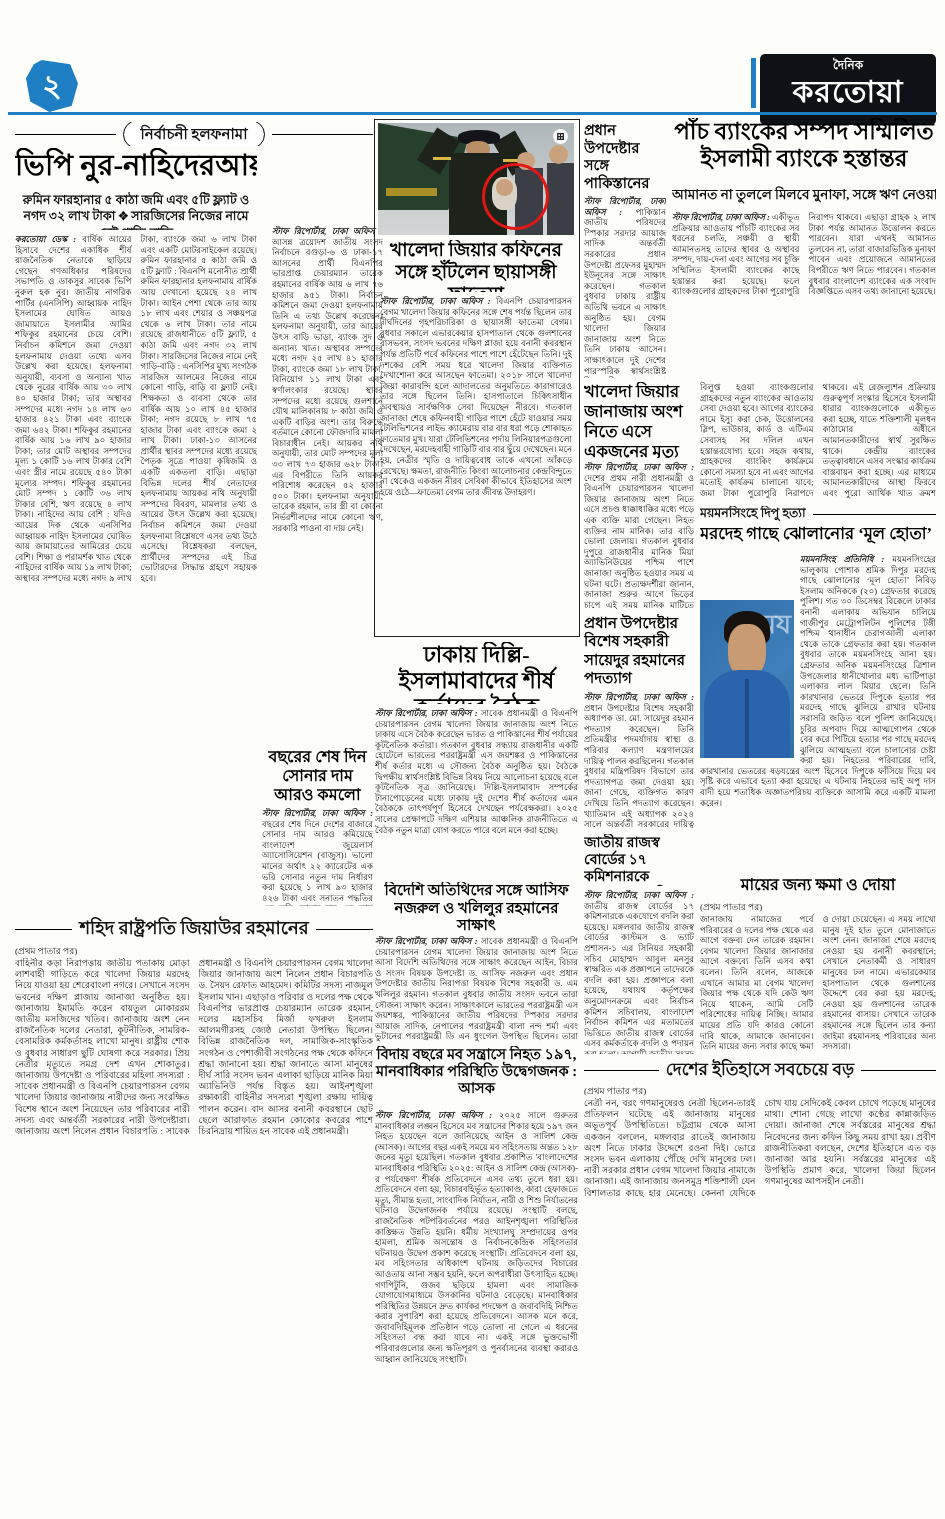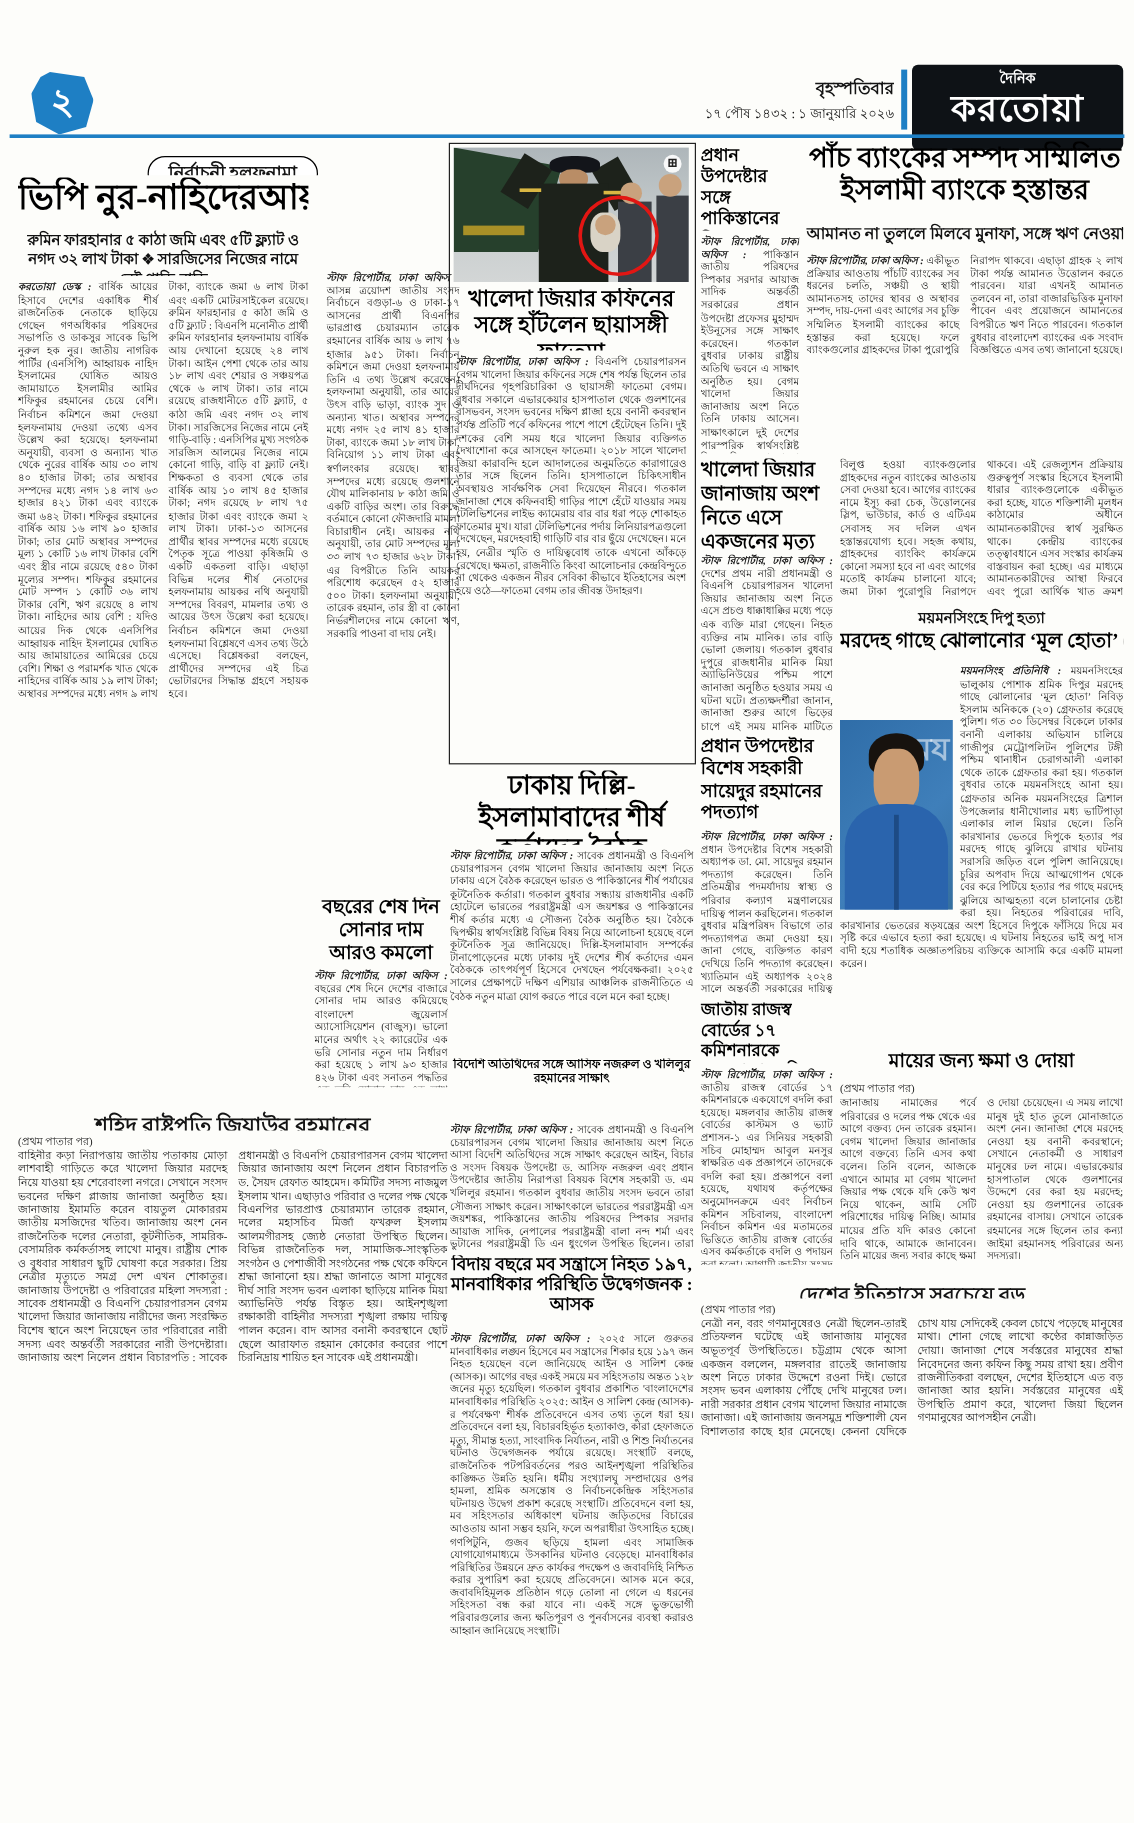--- a/index.html
+++ b/index.html
@@ -6,21 +6,21 @@
   #page{position:relative;width:945px;height:1519px;background:#fdfdfa;margin:0 auto;
         font-family:"Liberation Serif","DejaVu Serif",serif;color:#141414;overflow:hidden;}
   .abs{position:absolute;overflow:hidden;}
   .hl{font-weight:bold;color:#000;text-align:center;line-height:1.18;}
   .hl-left{font-weight:bold;color:#000;text-align:left;line-height:1.22;}
   .sub{font-weight:bold;color:#101010;text-align:center;line-height:1.3;}
   .bt{font-size:9px;line-height:11.2px;text-align:justify;color:#151515;}
   .bt-sm{font-size:8.5px;line-height:10.6px;text-align:justify;color:#151515;}
   .byline{font-weight:bold;font-style:italic;}
   .cols2{column-count:2;column-gap:9px;}
-  .rulehead{display:flex;align-items:center;gap:7px;flex-direction:column;}
+  .rulehead{display:flex;align-items:center;gap:7px;}
   .rulehead .ln{flex:1;border-top:1.6px solid #000;height:0;}
   .pill{border:1.6px solid #000;border-radius:16px;padding:1px 16px;background:#fff;
         font-weight:bold;font-size:15px;white-space:nowrap;}
   .contnote{font-size:9px;text-align:left;color:#222;}
   .vline{position:absolute;background:#1e7fc4;}
   
   .photo1{background:linear-gradient(180deg,#aeb6ba 0%,#c6cccd 55%,#d3d6d6 100%);position:relative;}
   .flag{position:absolute;left:0;top:0;width:46%;height:78%;background:#26402c;
         clip-path:polygon(0 0,100% 18%,78% 100%,0 100%);}
   .flagband{position:absolute;left:4%;top:58%;width:26%;height:7%;background:#c9a427;opacity:.8;}
@@ -48,24 +48,20 @@
 </head>
 <body>
 
 <div id="page">
 
   <div class="abs" style="left:26px;top:60px;width:52px;height:52px;background:#1e7fc4;
        clip-path:polygon(30% 0,85% 8%,100% 45%,88% 88%,45% 100%,8% 80%,0 35%,15% 8%);">
     <div style="color:#fff;font-weight:bold;font-size:30px;text-align:center;line-height:52px;">২</div>
   </div>
 
-  <div class="abs" style="left:560px;top:62px;width:185px;height:46px;text-align:right;">
-    <div style="font-weight:bold;font-size:14px;">বৃহস্পতিবার</div>
-    <div style="font-size:11px;">১৭ পৌষ ১৪৩২ : ১ জানুয়ারি ২০২৬</div>
-  </div>
 
   <div class="vline" style="left:751px;top:58px;width:5px;height:50px;"></div>
 
   <div class="abs masthead" style="left:760px;top:54px;width:176px;height:71px;">
     <div style="font-size:12px;font-weight:bold;text-align:center;margin-top:2px;">দৈনিক</div>
     <div style="font-size:30px;font-weight:bold;text-align:center;line-height:32px;letter-spacing:1px;">করতোয়া</div>
   </div>
 
   <div class="abs" style="left:8px;top:112px;width:929px;height:3px;background:#1e7fc4;"></div>
 
@@ -117,21 +113,21 @@
     <span class="byline">স্টাফ রিপোর্টার, ঢাকা অফিস :</span>
     <span>বিএনপি চেয়ারপারসন বেগম খালেদা জিয়ার কফিনের সঙ্গে শেষ পর্যন্ত ছিলেন তার দীর্ঘদিনের গৃহপরিচারিকা ও ছায়াসঙ্গী ফাতেমা বেগম। বুধবার সকালে এভারকেয়ার হাসপাতাল থেকে গুলশানের বাসভবন, সংসদ ভবনের দক্ষিণ প্লাজা হয়ে বনানী কবরস্থান পর্যন্ত প্রতিটি পর্বে কফিনের পাশে পাশে হেঁটেছেন তিনি। দুই দশকের বেশি সময় ধরে খালেদা জিয়ার ব্যক্তিগত দেখাশোনা করে আসছেন ফাতেমা। ২০১৮ সালে খালেদা জিয়া কারাবন্দি হলে আদালতের অনুমতিতে কারাগারেও তার সঙ্গে ছিলেন তিনি। হাসপাতালে চিকিৎসাধীন অবস্থায়ও সার্বক্ষণিক সেবা দিয়েছেন নীরবে। গতকাল জানাজা শেষে কফিনবাহী গাড়ির পাশে হেঁটে যাওয়ার সময় টেলিভিশনের লাইভ ক্যামেরায় বার বার ধরা পড়ে শোকাহত ফাতেমার মুখ। যারা টেলিভিশনের পর্দায় লিনিয়ারপত্রগুলো দেখেছেন, মরদেহবাহী গাড়িটি বার বার ছুঁয়ে দেখেছেন। মনে হয়, নেত্রীর স্মৃতি ও দায়িত্ববোধ তাকে এখনো আঁকড়ে রেখেছে। ক্ষমতা, রাজনীতি কিংবা আলোচনার কেন্দ্রবিন্দুতে না থেকেও একজন নীরব সেবিকা কীভাবে ইতিহাসের অংশ হয়ে ওঠে—ফাতেমা বেগম তার জীবন্ত উদাহরণ।</span>
   </div>
 
   <div class="abs hl" style="left:375px;top:642px;width:203px;height:62px;font-size:22px;">ঢাকায় দিল্লি-ইসলামাবাদের শীর্ষ কর্তাদের বৈঠক</div>
   <div class="abs bt-sm" style="left:375px;top:708px;width:203px;height:170px;">
     <span class="byline">স্টাফ রিপোর্টার, ঢাকা অফিস :</span>
     <span>সাবেক প্রধানমন্ত্রী ও বিএনপি চেয়ারপারসন বেগম খালেদা জিয়ার জানাজায় অংশ নিতে ঢাকায় এসে বৈঠক করেছেন ভারত ও পাকিস্তানের শীর্ষ পর্যায়ের কূটনৈতিক কর্তারা। গতকাল বুধবার সন্ধ্যায় রাজধানীর একটি হোটেলে ভারতের পররাষ্ট্রমন্ত্রী এস জয়শঙ্কর ও পাকিস্তানের শীর্ষ কর্তার মধ্যে এ সৌজন্য বৈঠক অনুষ্ঠিত হয়। বৈঠকে দ্বিপক্ষীয় স্বার্থসংশ্লিষ্ট বিভিন্ন বিষয় নিয়ে আলোচনা হয়েছে বলে কূটনৈতিক সূত্র জানিয়েছে। দিল্লি-ইসলামাবাদ সম্পর্কের টানাপোড়েনের মধ্যে ঢাকায় দুই দেশের শীর্ষ কর্তাদের এমন বৈঠককে তাৎপর্যপূর্ণ হিসেবে দেখছেন পর্যবেক্ষকরা। ২০২৫ সালের প্রেক্ষাপটে দক্ষিণ এশিয়ার আঞ্চলিক রাজনীতিতে এ বৈঠক নতুন মাত্রা যোগ করতে পারে বলে মনে করা হচ্ছে।</span>
   </div>
 
-  <div class="abs hl" style="left:375px;top:882px;width:203px;height:50px;font-size:10px;">বিদেশি অতিথিদের সঙ্গে আসিফ নজরুল ও খলিলুর রহমানের সাক্ষাৎ</div>
+  <div class="abs hl" style="left:375px;top:882px;width:203px;height:50px;font-size:15px;">বিদেশি অতিথিদের সঙ্গে আসিফ নজরুল ও খলিলুর রহমানের সাক্ষাৎ</div>
   <div class="abs bt-sm" style="left:375px;top:936px;width:203px;height:106px;">
     <span class="byline">স্টাফ রিপোর্টার, ঢাকা অফিস :</span>
     <span>সাবেক প্রধানমন্ত্রী ও বিএনপি চেয়ারপারসন বেগম খালেদা জিয়ার জানাজায় অংশ নিতে আসা বিদেশি অতিথিদের সঙ্গে সাক্ষাৎ করেছেন আইন, বিচার ও সংসদ বিষয়ক উপদেষ্টা ড. আসিফ নজরুল এবং প্রধান উপদেষ্টার জাতীয় নিরাপত্তা বিষয়ক বিশেষ সহকারী ড. এম খলিলুর রহমান। গতকাল বুধবার জাতীয় সংসদ ভবনে তারা সৌজন্য সাক্ষাৎ করেন। সাক্ষাৎকালে ভারতের পররাষ্ট্রমন্ত্রী এস জয়শঙ্কর, পাকিস্তানের জাতীয় পরিষদের স্পিকার সরদার আয়াজ সাদিক, নেপালের পররাষ্ট্রমন্ত্রী বালা নন্দ শর্মা এবং ভুটানের পররাষ্ট্রমন্ত্রী ডি এন ধুংগেল উপস্থিত ছিলেন। তারা সবাই খালেদা জিয়ার প্রতি শেষ শ্রদ্ধা জানাতে ঢাকায় এসেছেন। জাতীয় শোকের এই সময়ে অতিথিদের আন্তরিকতার জন্য তাদের ধন্যবাদ জানান উপদেষ্টারা।</span>
   </div>
 
   <div class="abs hl" style="left:375px;top:1046px;width:203px;height:60px;font-size:14.5px;text-align:center;">বিদায় বছরে মব সন্ত্রাসে নিহত ১৯৭, মানবাধিকার পরিস্থিতি উদ্বেগজনক : আসক</div>
   <div class="abs bt-sm" style="left:375px;top:1110px;width:203px;height:400px;">
     <span class="byline">স্টাফ রিপোর্টার, ঢাকা অফিস :</span>
     <span>২০২৫ সালে গুরুতর মানবাধিকার লঙ্ঘন হিসেবে মব সন্ত্রাসের শিকার হয়ে ১৯৭ জন নিহত হয়েছেন বলে জানিয়েছে আইন ও সালিশ কেন্দ্র (আসক)। আগের বছর একই সময়ে মব সহিংসতায় অন্তত ১২৮ জনের মৃত্যু হয়েছিল। গতকাল বুধবার প্রকাশিত 'বাংলাদেশের মানবাধিকার পরিস্থিতি ২০২৫: আইন ও সালিশ কেন্দ্র (আসক)-র পর্যবেক্ষণ' শীর্ষক প্রতিবেদনে এসব তথ্য তুলে ধরা হয়। প্রতিবেদনে বলা হয়, বিচারবহির্ভূত হত্যাকাণ্ড, কারা হেফাজতে মৃত্যু, সীমান্ত হত্যা, সাংবাদিক নির্যাতন, নারী ও শিশু নির্যাতনের ঘটনাও উদ্বেগজনক পর্যায়ে রয়েছে। সংস্থাটি বলছে, রাজনৈতিক পটপরিবর্তনের পরও আইনশৃঙ্খলা পরিস্থিতির কাঙ্ক্ষিত উন্নতি হয়নি। ধর্মীয় সংখ্যালঘু সম্প্রদায়ের ওপর হামলা, শ্রমিক অসন্তোষ ও নির্বাচনকেন্দ্রিক সহিংসতার ঘটনায়ও উদ্বেগ প্রকাশ করেছে সংস্থাটি। প্রতিবেদনে বলা হয়, মব সহিংসতার অধিকাংশ ঘটনায় জড়িতদের বিচারের আওতায় আনা সম্ভব হয়নি, ফলে অপরাধীরা উৎসাহিত হচ্ছে। গণপিটুনি, গুজব ছড়িয়ে হামলা এবং সামাজিক যোগাযোগমাধ্যমে উসকানির ঘটনাও বেড়েছে। মানবাধিকার পরিস্থিতির উন্নয়নে দ্রুত কার্যকর পদক্ষেপ ও জবাবদিহি নিশ্চিত করার সুপারিশ করা হয়েছে প্রতিবেদনে। আসক মনে করে, জবাবদিহিমূলক প্রতিষ্ঠান গড়ে তোলা না গেলে এ ধরনের সহিংসতা বন্ধ করা যাবে না। একই সঙ্গে ভুক্তভোগী পরিবারগুলোর জন্য ক্ষতিপূরণ ও পুনর্বাসনের ব্যবস্থা করারও আহ্বান জানিয়েছে সংস্থাটি।</span>
   </div>

